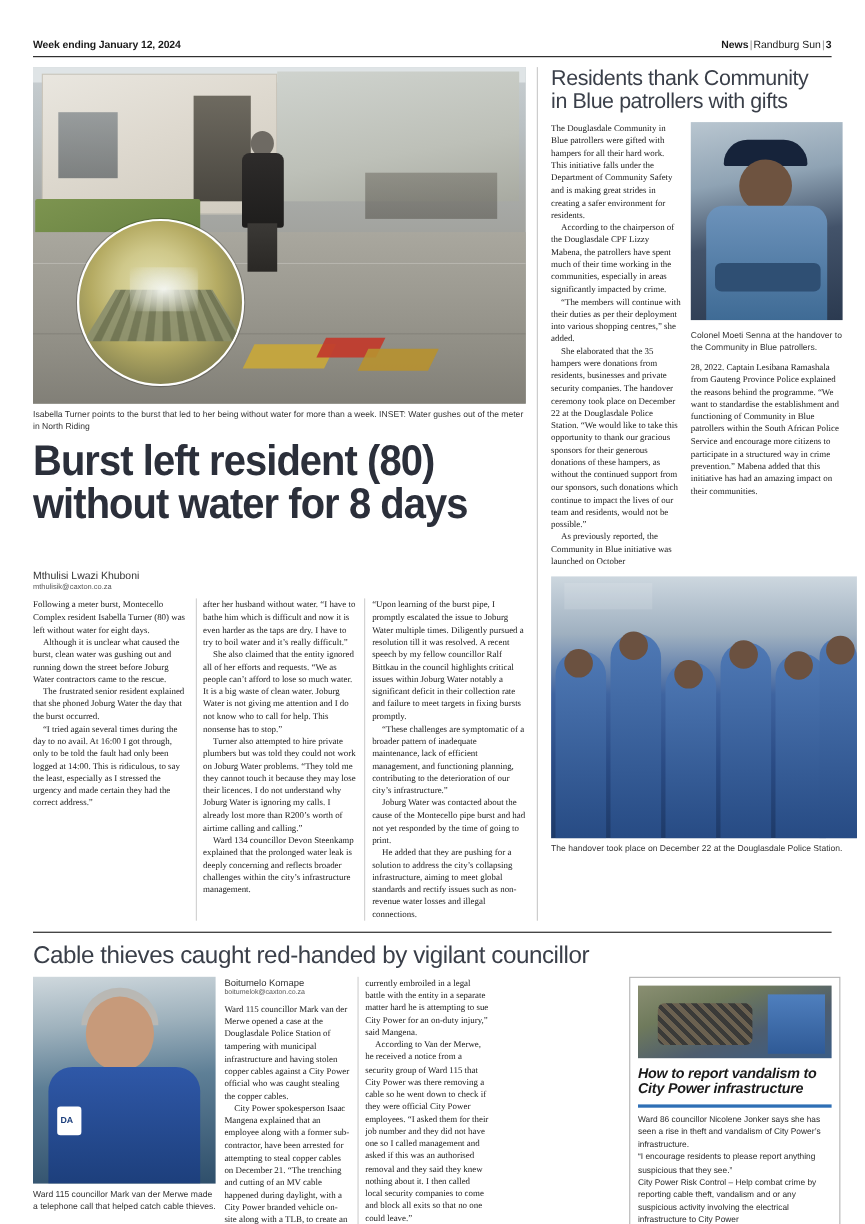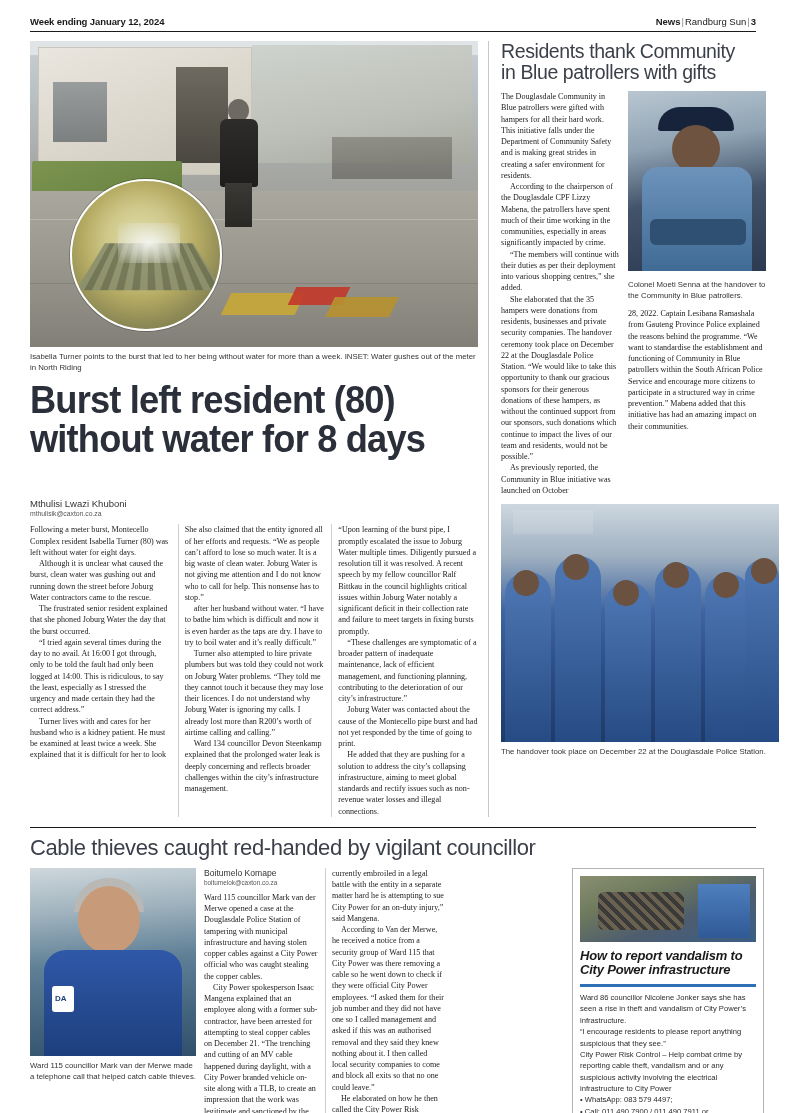--- a/index.html
+++ b/index.html
@@ -9,21 +9,21 @@
     background:#ffffff;
     font-family:"Liberation Serif", serif;
     color:#1a1a1a;
     overflow:hidden;
   }
   .page { position:relative; width:786px; height:1113px; padding:0 30px; }
 
   
   .masthead {
     display:flex; justify-content:space-between; align-items:flex-end;
-    padding-top:16px; padding-bottom:4px;
+    padding-top:36px; padding-bottom:4px;
     border-bottom:1.5px solid #1a1a1a;
   }
   .masthead .left {
     font-family:"Liberation Sans", sans-serif;
     font-weight:bold; font-size:9.5px; letter-spacing:-0.1px; color:#1a1a1a;
   }
   .masthead .right {
     font-family:"Liberation Sans", sans-serif;
     font-size:9.5px; color:#1a1a1a;
   }
@@ -336,25 +336,24 @@
         <div class="name">Mthulisi Lwazi Khuboni</div>
         <div class="mail">mthulisik@caxton.co.za</div>
       </div>
 
       <div class="story-cols">
         <div class="col bodytext">
           <p>Following a meter burst, Montecello Complex resident Isabella Turner (80) was left without water for eight days.</p>
           <p>Although it is unclear what caused the burst, clean water was gushing out and running down the street before Joburg Water contractors came to the rescue.</p>
           <p>The frustrated senior resident explained that she phoned Joburg Water the day that the burst occurred.</p>
           <p>“I tried again several times during the day to no avail. At 16:00 I got through, only to be told the fault had only been logged at 14:00. This is ridiculous, to say the least, especially as I stressed the urgency and made certain they had the correct address.”</p>
-          <p>Turner lives with and cares for her husband who is a kidney patient. He must be examined at least twice a week. She explained that it is difficult for her to look</p>
         </div>
         <div class="col sep bodytext">
+          <p>after her husband without water. “I have to bathe him which is difficult and now it is even harder as the taps are dry. I have to try to boil water and it’s really difficult.”</p>
           <p>She also claimed that the entity ignored all of her efforts and requests. “We as people can’t afford to lose so much water. It is a big waste of clean water. Joburg Water is not giving me attention and I do not know who to call for help. This nonsense has to stop.”</p>
-          <p>after her husband without water. “I have to bathe him which is difficult and now it is even harder as the taps are dry. I have to try to boil water and it’s really difficult.”</p>
           <p>Turner also attempted to hire private plumbers but was told they could not work on Joburg Water problems. “They told me they cannot touch it because they may lose their licences. I do not understand why Joburg Water is ignoring my calls. I already lost more than R200’s worth of airtime calling and calling.”</p>
           <p>Ward 134 councillor Devon Steenkamp explained that the prolonged water leak is deeply concerning and reflects broader challenges within the city’s infrastructure management.</p>
         </div>
         <div class="col sep bodytext">
           <p>“Upon learning of the burst pipe, I promptly escalated the issue to Joburg Water multiple times. Diligently pursued a resolution till it was resolved. A recent speech by my fellow councillor Ralf Bittkau in the council highlights critical issues within Joburg Water notably a significant deficit in their collection rate and failure to meet targets in fixing bursts promptly.</p>
           <p>“These challenges are symptomatic of a broader pattern of inadequate maintenance, lack of efficient management, and functioning planning, contributing to the deterioration of our city’s infrastructure.”</p>
           <p>Joburg Water was contacted about the cause of the Montecello pipe burst and had not yet responded by the time of going to print.</p>
           <p>He added that they are pushing for a solution to address the city’s collapsing infrastructure, aiming to meet global standards and rectify issues such as non-revenue water losses and illegal connections.</p>
         </div>
       </div>

